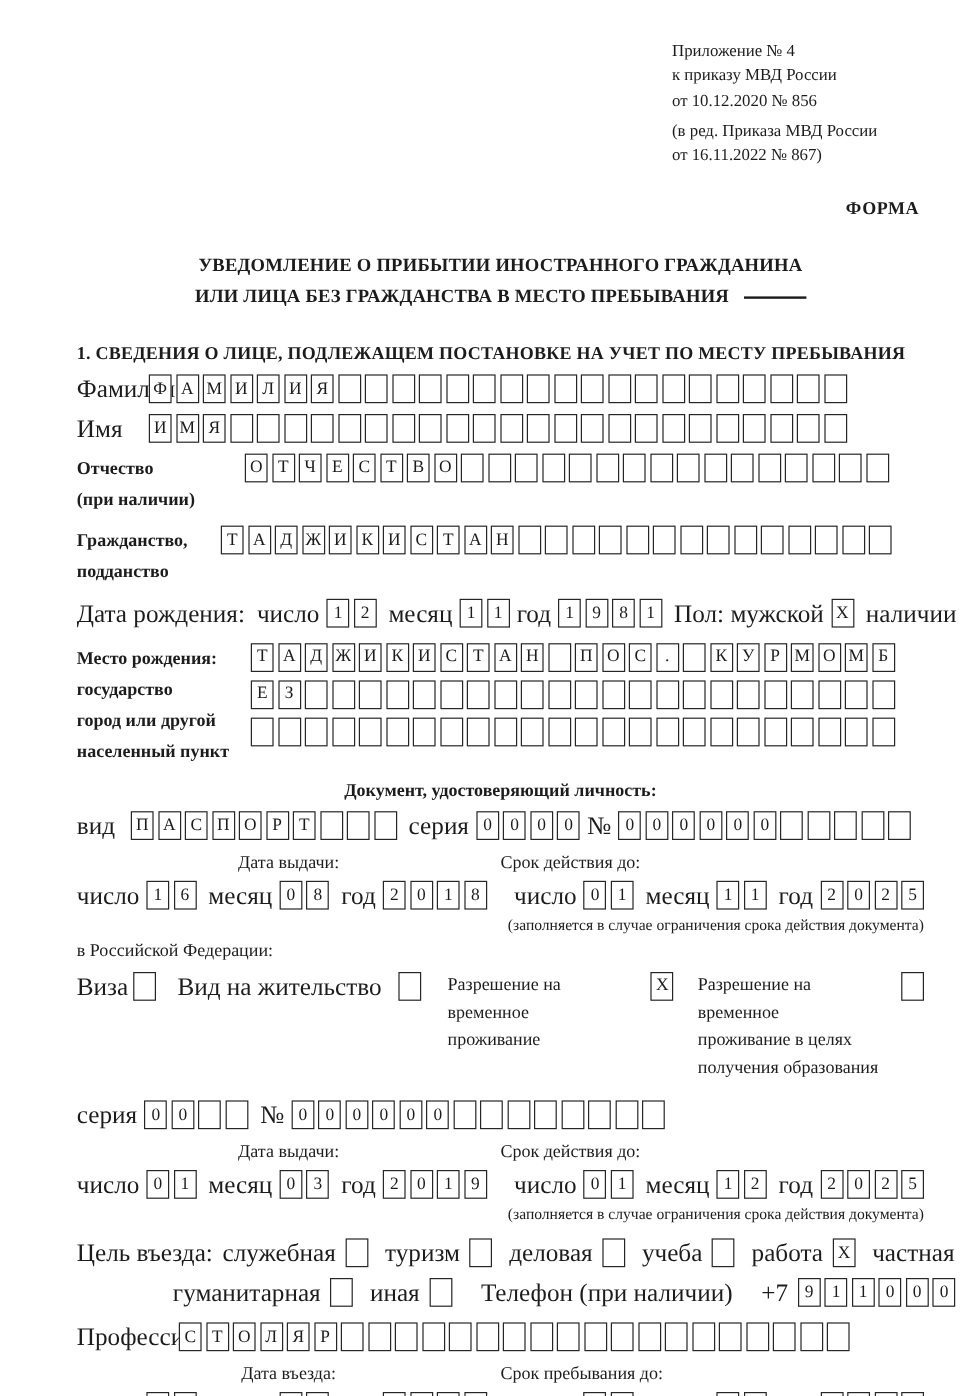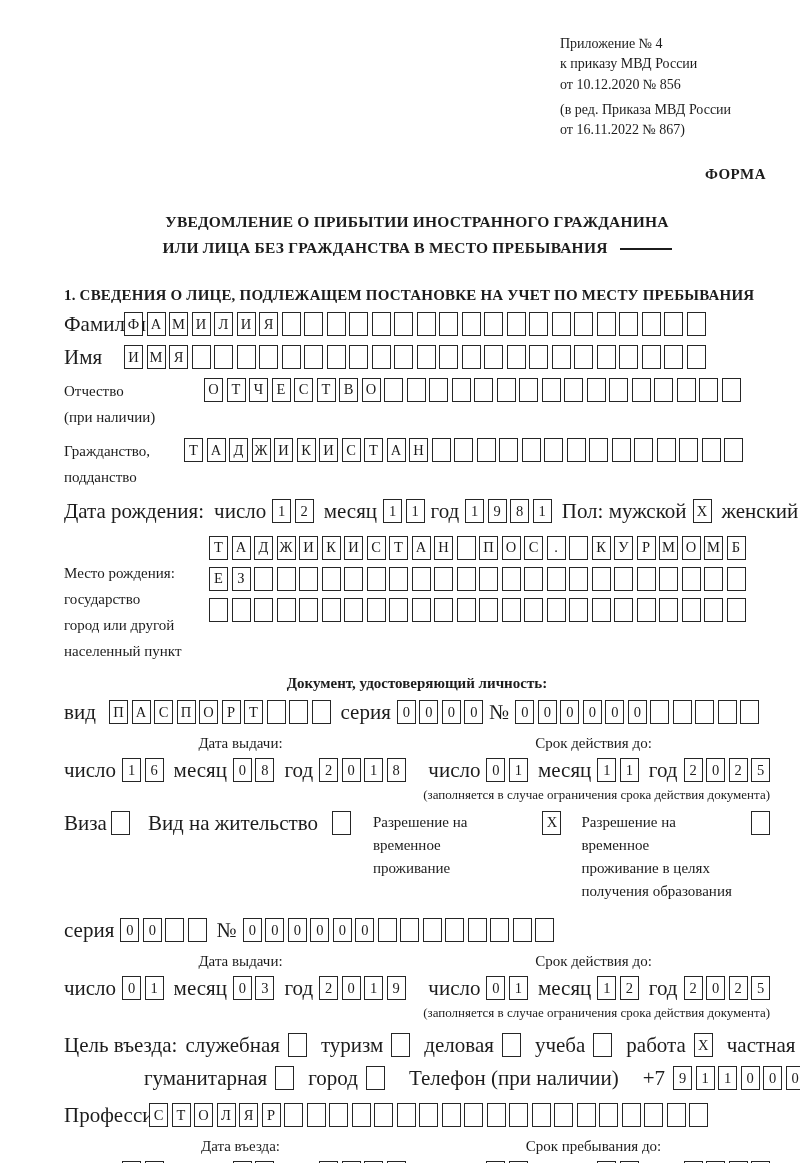--- a/index.html
+++ b/index.html
@@ -18,42 +18,42 @@
 
   
   .title{margin-top:26px;text-align:center;font-weight:bold;font-size:15.5px;line-height:1.65;letter-spacing:.2px;}
   .title-underline{display:inline-block;width:52px;border-bottom:2px solid #1c1c1c;margin-left:12px;transform:translateY(-3px);}
   .section-heading{margin-top:26px;font-weight:bold;font-size:15px;letter-spacing:.2px;}
 
   
   .frow{display:flex;align-items:center;margin-top:8px;}
   .frow.top{align-items:flex-start;}
   .lbl{font-size:21px;white-space:nowrap;}
-  .lblblock{font-size:15px;line-height:1.75;}
+  .lblblock{font-size:15px;line-height:1.75;font-weight:bold;}
   .cells{display:flex;gap:3.5px;flex-wrap:nowrap;}
   .cell,.cb{
     width:17px;height:22px;flex:0 0 17px;
     border:1.6px solid #262626;
     display:inline-flex;align-items:center;justify-content:center;
     font-size:14.5px;background:#fff;box-sizing:content-box;
   }
   .cb{flex:0 0 17px;}
   .mr6{margin-right:6px;} .mr10{margin-right:10px;}
 
   .w60{width:60px;flex:0 0 60px;}
   .w140{width:140px;flex:0 0 140px;}
   .w120{width:120px;flex:0 0 120px;}
   .colrows{display:flex;flex-direction:column;gap:7px;}
 
   .center-bold{font-weight:bold;text-align:center;font-size:15px;margin-top:10px;}
 
   
   .dheads{display:flex;margin-top:10px;font-size:15px;}
   .dheads .dh1{flex:0 0 50%;text-align:center;}
-  .dheads .dh2{flex:1;text-align:center;}
+  .dheads .dh2{flex:1;text-align:left;}
   .dpair{display:flex;justify-content:space-between;align-items:center;margin-top:6px;}
   .dgroup{display:flex;align-items:center;}
   .dgroup .lbl{margin-right:6px;}
   .dgroup .cells{margin-right:10px;}
   .note{font-size:13px;text-align:right;margin-top:4px;}
 
   .plain{font-size:15px;margin-top:12px;}
 
   
   .cbrow{display:flex;align-items:flex-start;margin-top:8px;}
@@ -234,26 +234,26 @@
       </span>
     <span class="lbl mr6">год</span>
     <span class="cells mr10">
         <span class="cell">1</span>
         <span class="cell">9</span>
         <span class="cell">8</span>
         <span class="cell">1</span>
       </span>
     <span class="lbl mr6">Пол: мужской</span>
     <span class="cb mr10">X</span>
-    <span class="lbl mr10">женский</span>
+    <span class="lbl mr10">наличии</span>
     <span class="cb"></span>
   </div>
 
   <div class="frow top" style="margin-top:12px;">
-    <span class="lblblock" style="width:145px;flex:0 0 145px;margin-top:24px;">
+    <span class="lblblock" style="width:145px;flex:0 0 145px;">
       <div>Место рождения:</div>
       <div>государство</div>
       <div>город или другой</div>
       <div>населенный пункт</div>
     </span>
     <span class="colrows">
       <span class="cells">
           <span class="cell">Т</span>
           <span class="cell">А</span>
           <span class="cell">Д</span>
@@ -412,20 +412,21 @@
       <span class="cells" style="margin-right:0;">
           <span class="cell">2</span>
           <span class="cell">0</span>
           <span class="cell">2</span>
           <span class="cell">5</span>
         </span>
     </span>
   </div>
   <div class="note">(заполняется в случае ограничения срока действия документа)</div>
 
+  <div class="plain" style="margin-top:6px;">в Российской Федерации:</div>
 
   <div class="cbrow">
     <span class="cbgroup" style="margin-right:18px;">
       <span class="lbl" style="margin-right:4px;">Виза</span>
       <span class="cb"></span>
     </span>
     <span class="cbgroup" style="margin-right:22px;">
       <span class="lbl" style="margin-right:14px;">Вид на жительство</span>
       <span class="cb"></span>
     </span>
@@ -533,21 +534,21 @@
     <span class="cb">X</span>
     <span class="lbl">частная</span>
     <span class="cb"></span>
     <span class="lbl">транзит</span>
     <span class="cb" style="margin-right:0;"></span>
   </div>
 
   <div class="frow purpose indent80">
     <span class="lbl">гуманитарная</span>
     <span class="cb"></span>
-    <span class="lbl">город</span>
+    <span class="lbl">иная</span>
     <span class="cb" style="margin-right:24px;"></span>
     <span class="lbl" style="margin-right:24px;">Телефон (при наличии)</span>
     <span class="lbl mr6">+7</span>
     <span class="cells">
         <span class="cell">9</span>
         <span class="cell">1</span>
         <span class="cell">1</span>
         <span class="cell">0</span>
         <span class="cell">0</span>
         <span class="cell">0</span>

